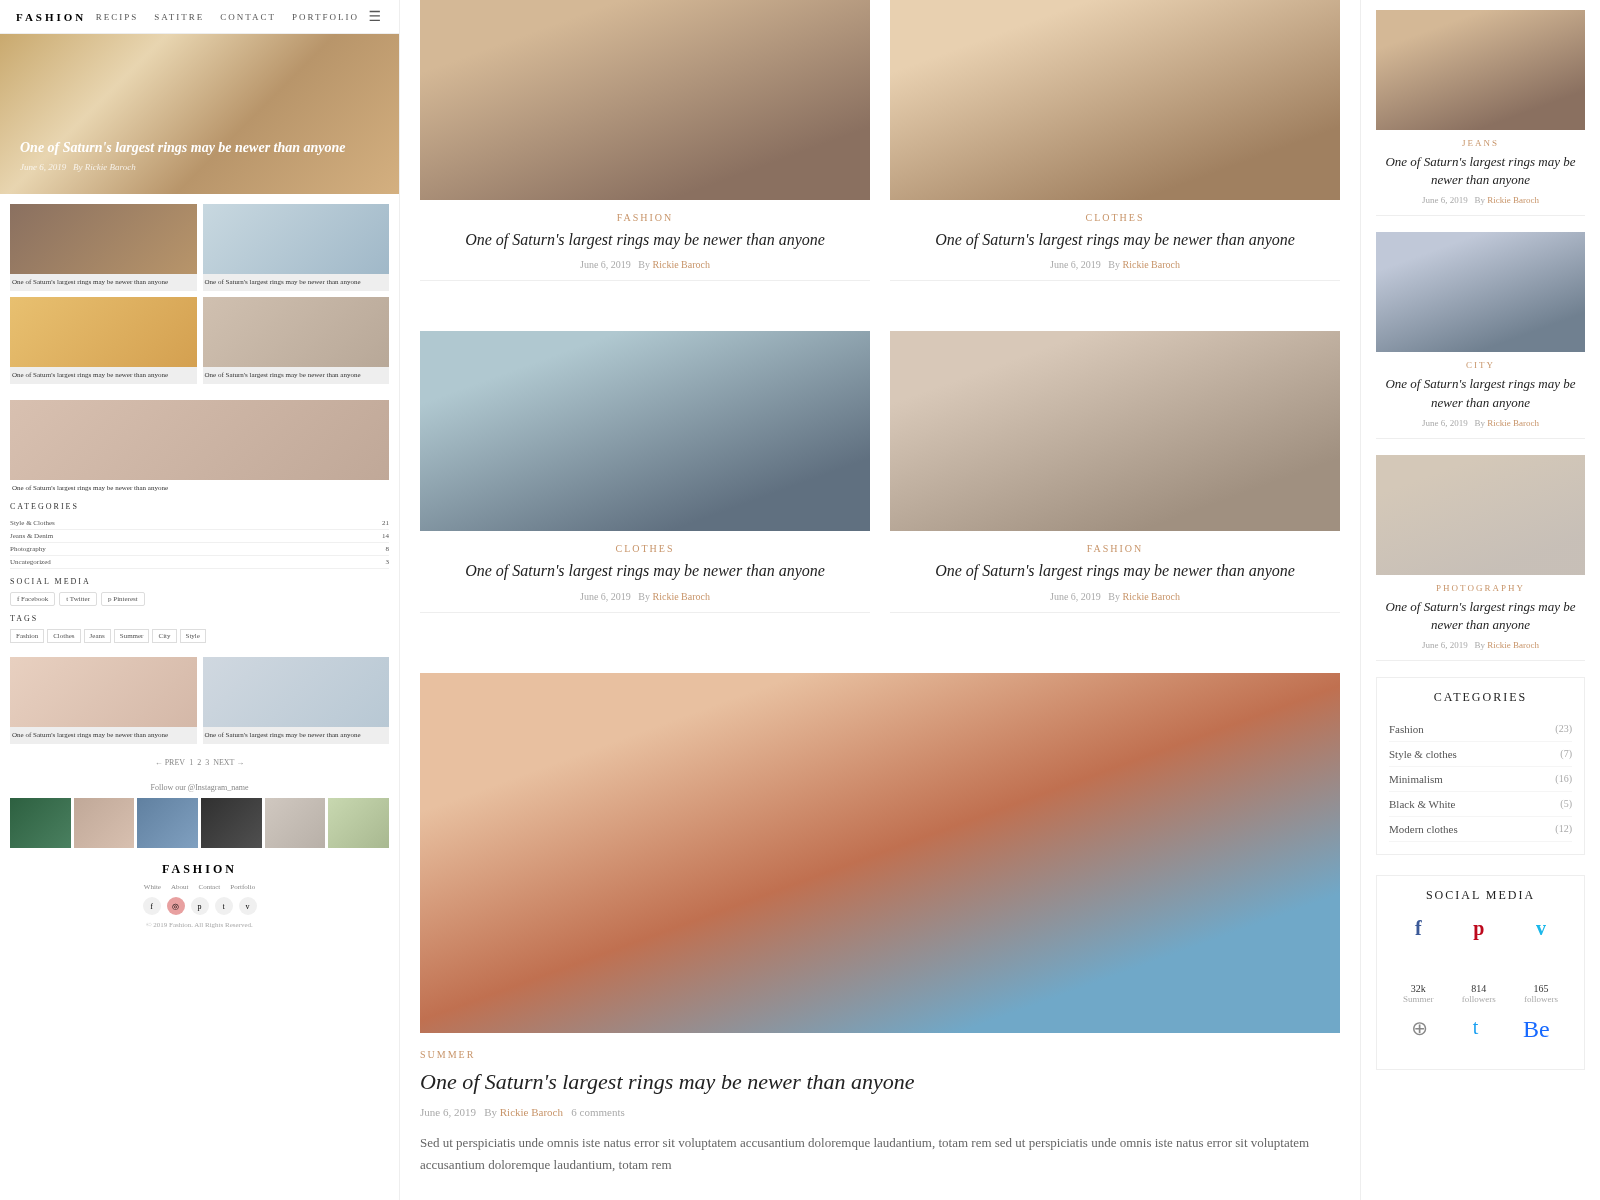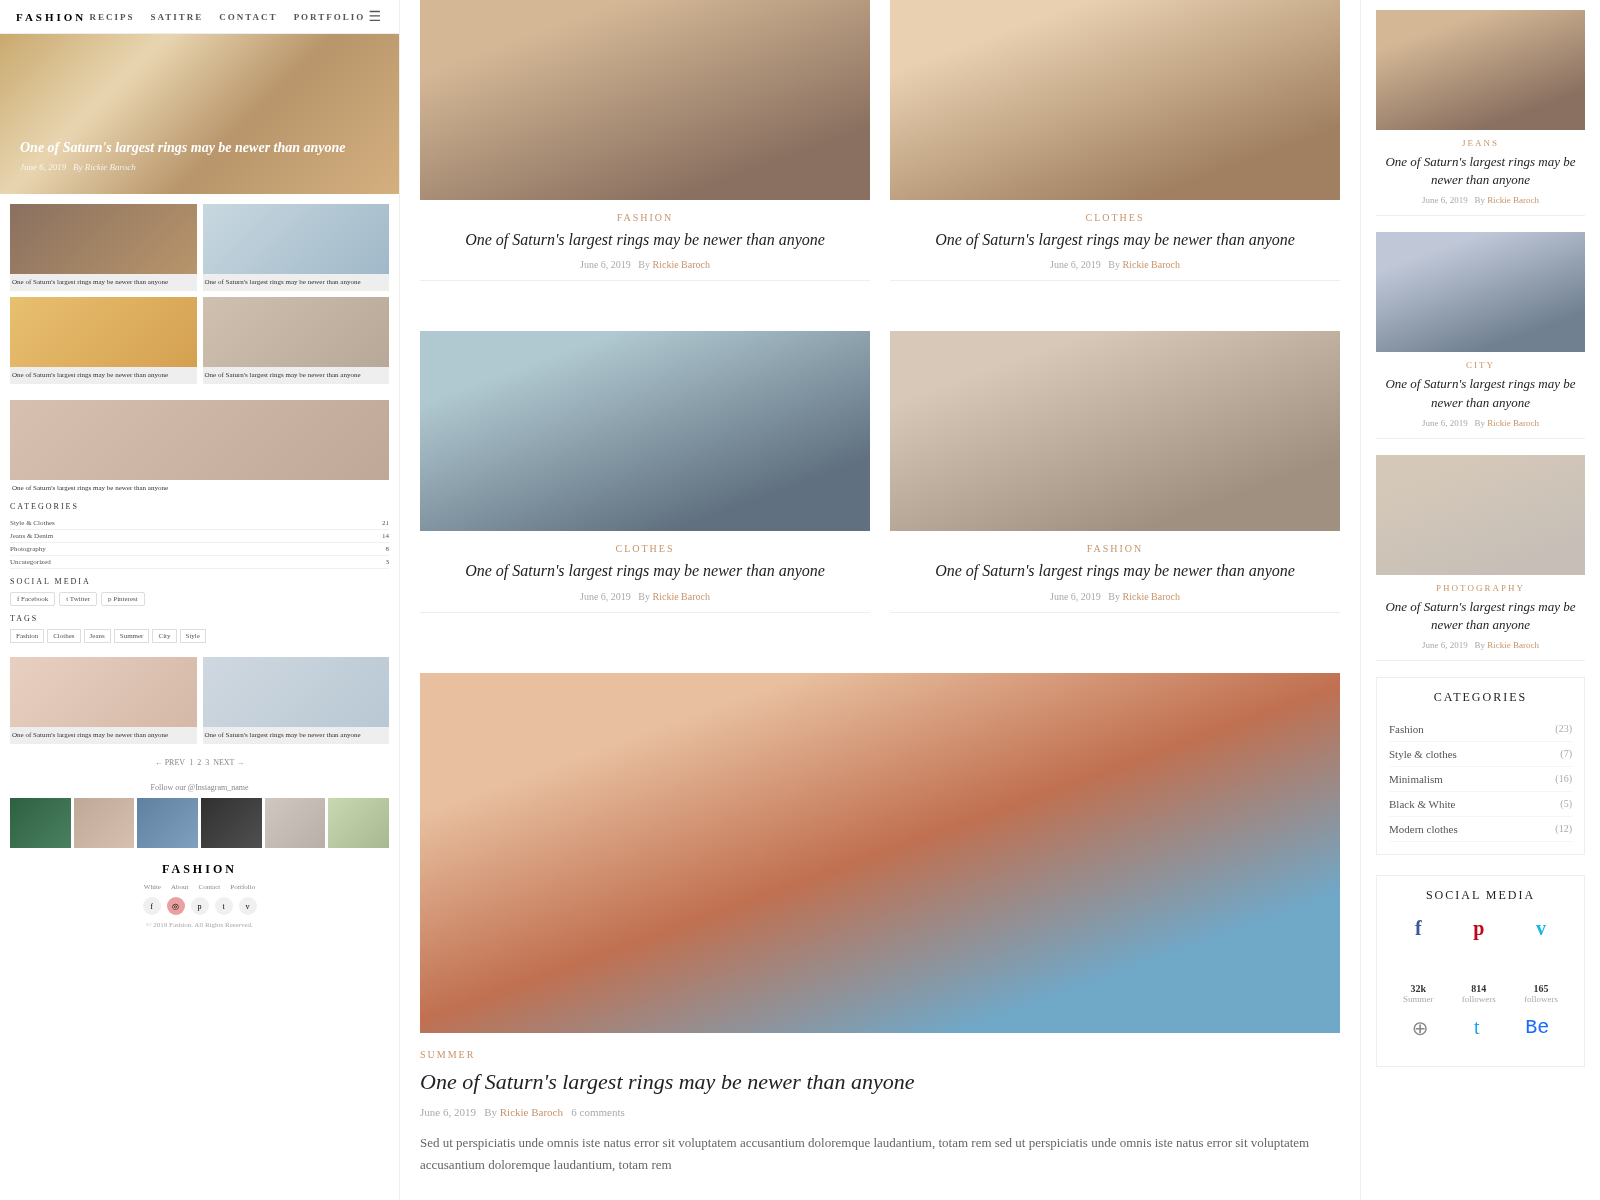--- a/index.html
+++ b/index.html
@@ -19,21 +19,21 @@
       display: flex;
       align-items: center;
       justify-content: space-between;
       padding: 8px 16px;
       border-bottom: 1px solid #eee;
       font-size: 10px;
       letter-spacing: 2px;
       text-transform: uppercase;
     }
     .left-panel .nav-bar .logo { font-weight: bold; font-size: 11px; letter-spacing: 3px; }
-    .left-panel .nav-bar .nav-links { display: flex; gap: 16px; font-size: 9px; color: #555; font-weight: bold; }
+    .left-panel .nav-bar .nav-links { display: flex; gap: 16px; font-size: 9px; color: #555; }
     .left-panel .nav-bar .hamburger { font-size: 14px; color: #555; cursor: pointer; }
 
     .left-panel .hero-img {
       width: 100%;
       height: 160px;
       background: linear-gradient(to bottom, #d4b896, #c8a87a);
       position: relative;
       overflow: hidden;
     }
     .left-panel .hero-img .hero-bg {
@@ -423,21 +423,21 @@
     .right-sidebar .social-box .soc-item {
       text-align: center;
     }
     .right-sidebar .social-box .soc-icon {
       font-size: 18px;
       color: #3b5998;
       margin-bottom: 2px;
     }
     .right-sidebar .social-box .soc-count {
       font-size: 10px;
-      font-weight: bold;
+      font-weight: normal;
       color: #333;
       margin-top: 43px;
     }
     .right-sidebar .social-box .soc-label {
       font-size: 9px;
       color: #aaa;
     }
     .soc-pinterest { color: #bd081c !important; }
     .soc-vimeo { color: #1ab7ea !important; }
     .soc-globe { color: #888 !important; }
@@ -776,18 +776,18 @@
       </div>
     </div>
     <div class="soc-row">
       <div class="soc-item">
         <div class="soc-icon soc-globe" style="font-size:20px;">⊕</div>
       </div>
       <div class="soc-item">
         <div class="soc-icon soc-twitter" style="font-size:20px;">t</div>
       </div>
       <div class="soc-item">
-        <div class="soc-icon soc-behance" style="font-size:20px;font-family:Liberation Mono, monospace;">Be</div>
+        <div class="soc-icon soc-behance" style="font-size:24px;">Be</div>
       </div>
     </div>
   </div>
 
 </div>
 
 </body></html>

